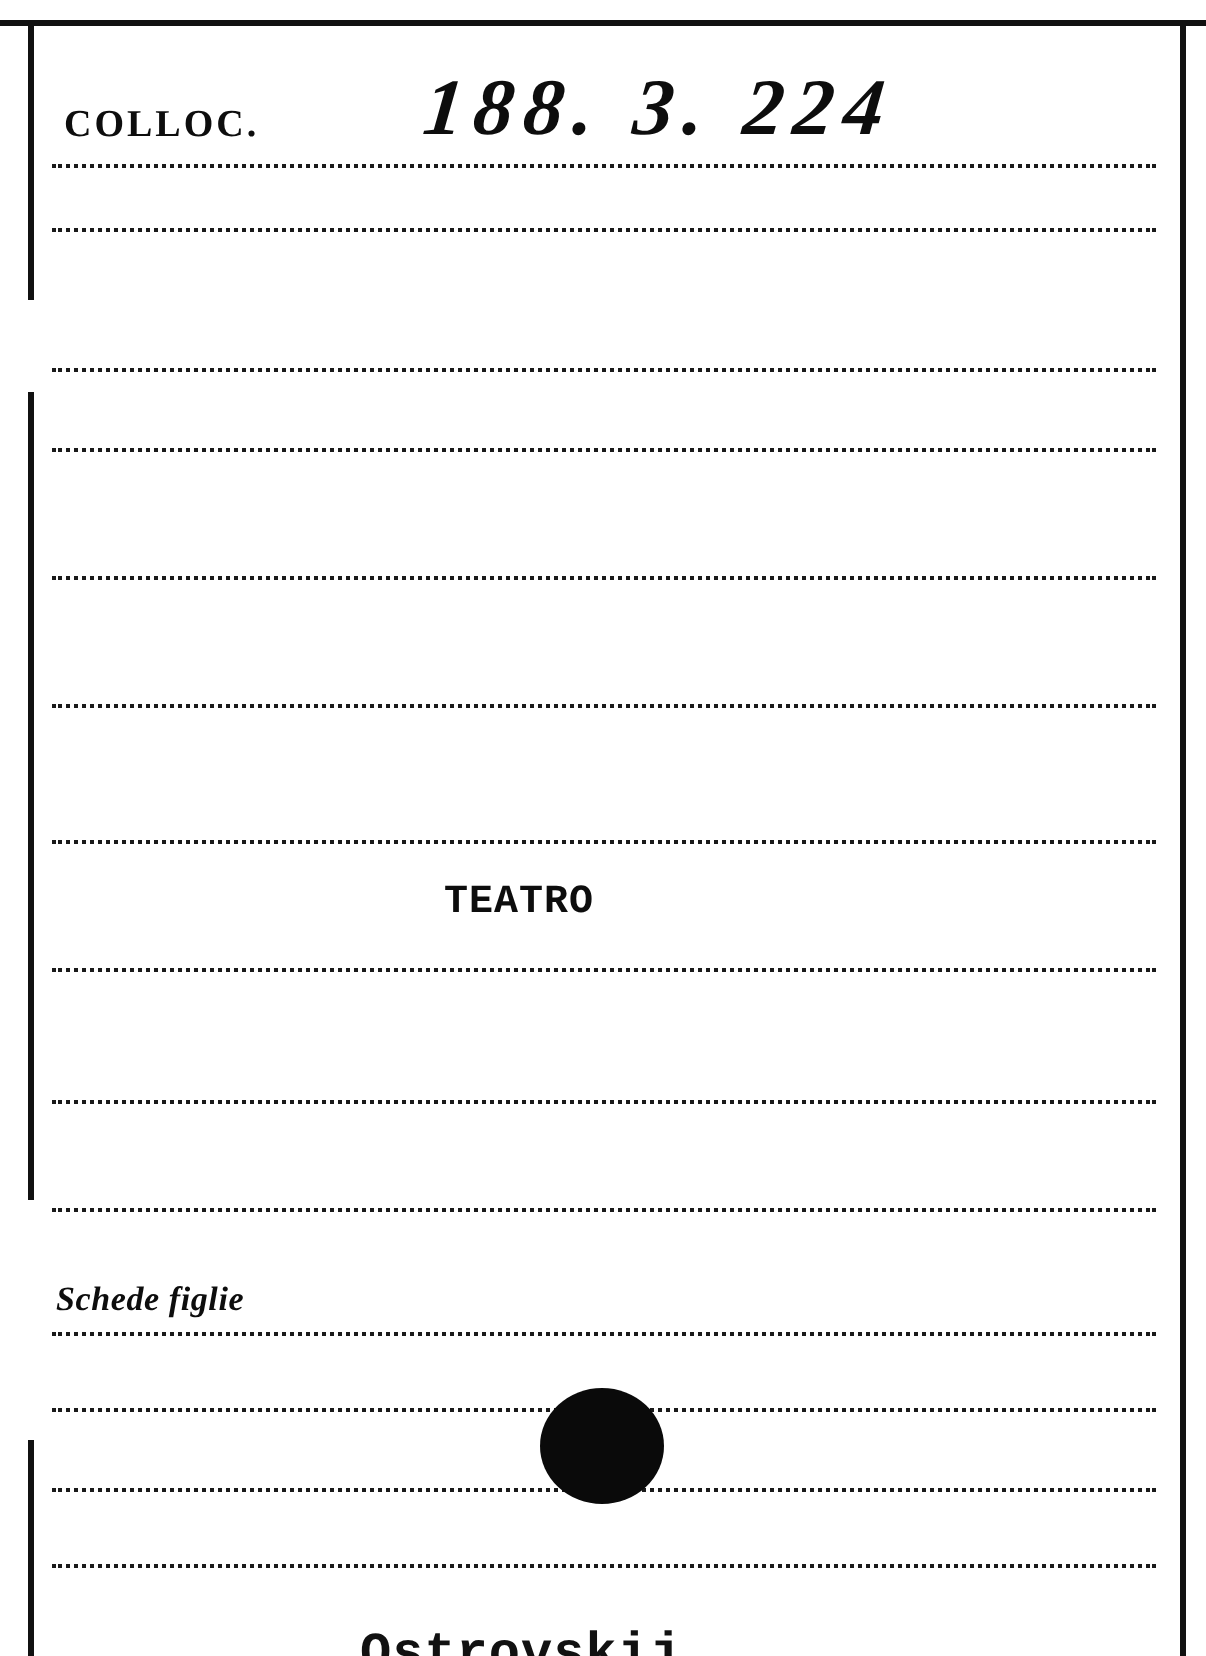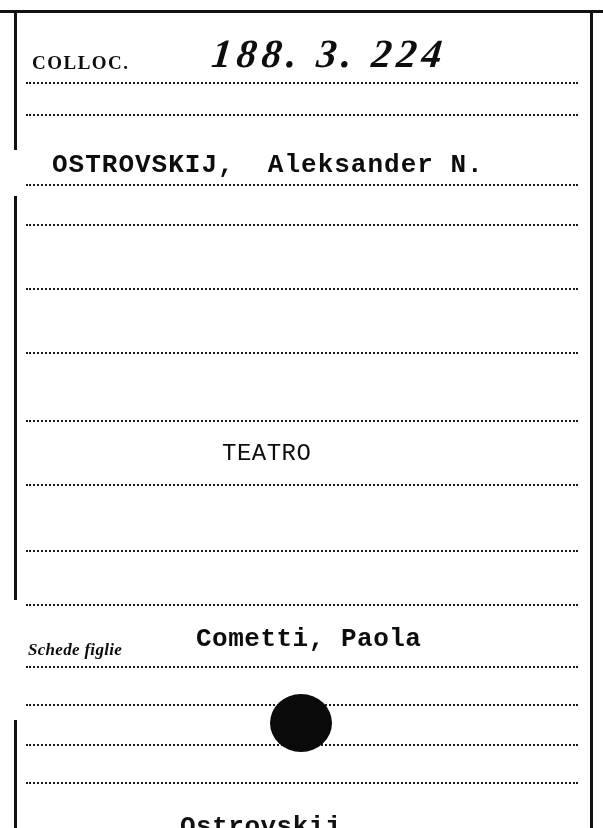--- a/index.html
+++ b/index.html
@@ -113,22 +113,22 @@
   .title3 {
     left: 58px;
     top: 384px;
     font-size: 26px;
     font-weight: 700;
     letter-spacing: 0.5px;
   }
   .genre {
     left: 222px;
     top: 440px;
-    font-size: 24px;
-    font-weight: 400;
+    font-size: 20px;
+    font-weight: 700;
     letter-spacing: 0.5px;
   }
   .editor {
     left: 52px;
     top: 514px;
     font-size: 26px;
     font-weight: 700;
     letter-spacing: 0.5px;
   }
 
@@ -192,25 +192,23 @@
   <div class="rule" style="top:550px"></div>
   <div class="rule" style="top:604px"></div>
   <div class="rule" style="top:666px"></div>
   <div class="rule" style="top:704px"></div>
   <div class="rule" style="top:744px"></div>
   <div class="rule" style="top:782px"></div>
 
   <div class="txt label-colloc">COLLOC.</div>
   <div class="txt colloc-value">188. 3. 224</div>
 
-  <div class="txt author">OSTROVSKIJ,  Aleksander N.</div>
 
   <div class="txt genre">TEATRO</div>
 
 
   <div class="txt label-schede">Schede figlie</div>
-  <div class="txt secondary">Cometti, Paola</div>
 
   <div class="blob"></div>
 
   <div class="txt bottom-partial">Ostrovskij</div>
 
 </div>
 
 </body></html>

